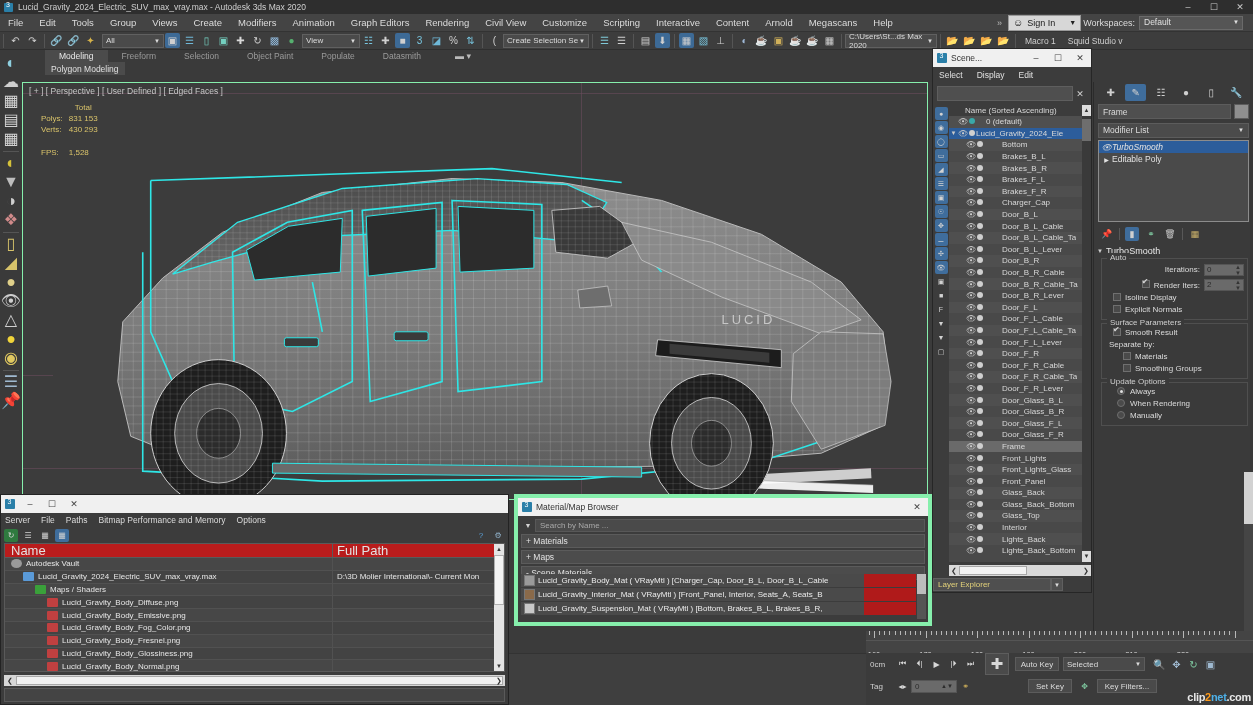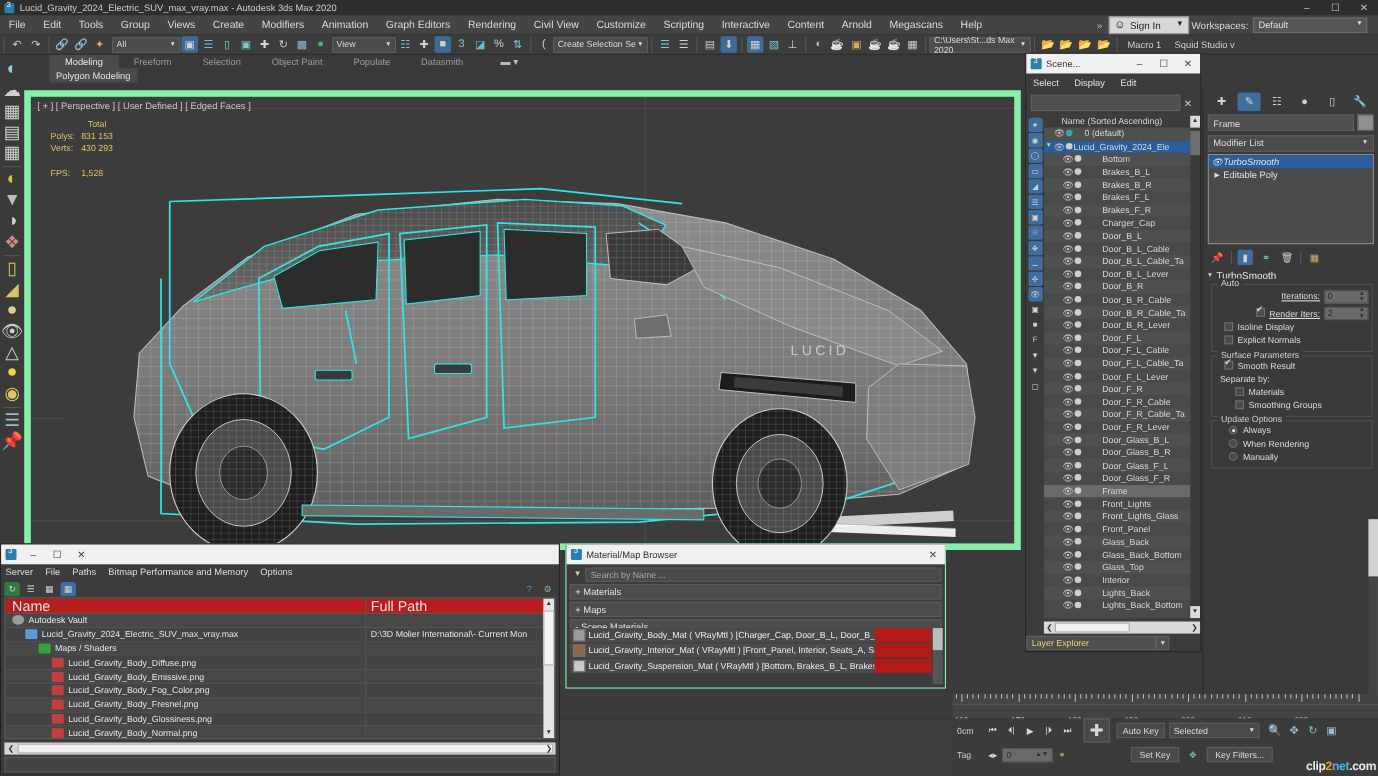--- a/index.html
+++ b/index.html
@@ -58,21 +58,21 @@
   
   .lefttools { position:absolute; left:0; top:50px; width:22px; bottom:205px;
     background:#3a3a3a; display:flex; flex-direction:column; align-items:center;
     padding-top:4px; }
   .lt { width:17px; height:17px; margin-bottom:2px; display:flex; align-items:center;
     justify-content:center; }
   .ltsep { width:16px; height:1px; background:#555; margin:2px 0; }
 
   
   .viewport { position:absolute; left:22px; top:82px; right:325px; bottom:205px;
-    background:#3c3c3c; overflow:hidden; border:6px solid #86efac; }
+    background:#3c3c3c; overflow:hidden; border:1px solid #86efac; }
   .vp-label { position:absolute; left:6px; top:3px; font-size:8.5px; color:#c8c8c8; z-index:6;}
   .vp-stats { position:absolute; left:18px; top:20px; z-index:6; font-size:8px; color:#d9c36a;}
   .vp-stats table { border-collapse:collapse; }
   .vp-stats td { font-size:8px; color:#d9c36a; padding:0 6px 2px 0; }
   .vp-stats td.lbl { color:#d9c36a; }
   .vp-stats .tot { text-align:center; color:#d9c36a; }
   .gridline { position:absolute; background:#6e4c5e; }
 
   
   .scene-win { position:absolute; left:932px; top:48px; width:160px; height:545px;
@@ -156,21 +156,21 @@
 
   .roll { margin:2px 3px 0 3px; }
   .roll-hdr { font-size:9px; color:#e8e8e8; display:flex; align-items:center; }
   .roll-hdr .tri { font-size:6px; margin-right:3px; color:#cfcfcf; }
   .grp { border:1px solid #4f4f4f; margin:2px 2px 3px 4px; padding:2px 3px 4px 3px;
      position:relative; }
   .grp-t { position:absolute; top:-6px; left:5px; background:#3a3a3a; font-size:8px;
      color:#cfcfcf; padding:0 3px; }
   .prow { display:flex; align-items:center; font-size:8px; color:#dcdcdc; height:13px;
      margin-top:2px; }
-  .prow .lab { flex:1; text-align:right; padding-right:4px;text-decoration:underline; }
+  .prow .lab { flex:1; text-align:right; padding-right:4px; }
   .spin { width:40px; height:12px; background:#6a6a6a; border:1px solid #555; display:flex;
      align-items:center; justify-content:space-between; font-size:8px; color:#2a2a2a;
      padding:0 2px; }
   .spin .arrows { font-size:6px; color:#333; line-height:6px; }
   .chk { width:8px; height:8px; border:1px solid #6f6f6f; background:#4a4a4a; margin-right:4px;
      display:inline-block; position:relative; }
   .chk.on:after { content:"✔"; position:absolute; left:-1px; top:-4px; font-size:8px;
      color:#d8d8d8; }
   .crow { display:flex; align-items:center; font-size:8px; color:#dcdcdc; height:12px;
      padding-left:8px; }
@@ -221,22 +221,22 @@
   .aw-hthumb { position:absolute; left:12px; width:487px; height:9px; background:#f0f0f0;
      border:1px solid #a8a8a8; }
   .aw-status { position:absolute; left:3px; right:3px; bottom:2px; height:14px;
      background:#444; border:1px solid #5a5a5a; }
   .aw-vscroll { position:absolute; right:0; top:0; bottom:0; width:10px; background:#e4e4e4; }
   .aw-vbtn { height:10px; font-size:6px; color:#333; text-align:center; line-height:10px; }
   .aw-vthumb { position:absolute; top:11px; right:0; width:10px; height:50px; background:#f4f4f4;
      border:1px solid #b0b0b0; }
 
   
-  .mat-win { position:absolute; left:514px; top:494px; width:346px; height:132px;
-    background:#3c3c3c; border:1px solid #86efac; z-index:21; }
+  .mat-win { position:absolute; left:514px; top:494px; width:418px; height:132px;
+    background:#3c3c3c; border:4px solid #86efac; z-index:21; }
   .mw-title { height:18px; background:#f0f0f0; display:flex; align-items:center; }
   .mw-search { height:14px; display:flex; align-items:center; margin:2px 3px; }
   .mw-search .tri { width:14px; text-align:center; font-size:7px; color:#d2d2d2; }
   .mw-search .inp { flex:1; height:13px; background:#4a4a4a; border:1px solid #585858;
     font-size:8px; color:#a9a9a9; line-height:12px; padding-left:4px; }
   .mw-sec { height:14px; background:#4c4c4c; border:1px solid #5b5b5b; margin:2px 3px;
     font-size:8.5px; color:#e2e2e2; line-height:12px; padding-left:4px; }
   .mw-list { position:absolute; left:3px; right:12px; top:76px; bottom:3px; }
   .mw-item { height:14px; display:flex; align-items:center; font-size:8px; color:#ececec;
     background:#4a4a4a; border-bottom:1px solid #3c3c3c; position:relative; overflow:hidden;

